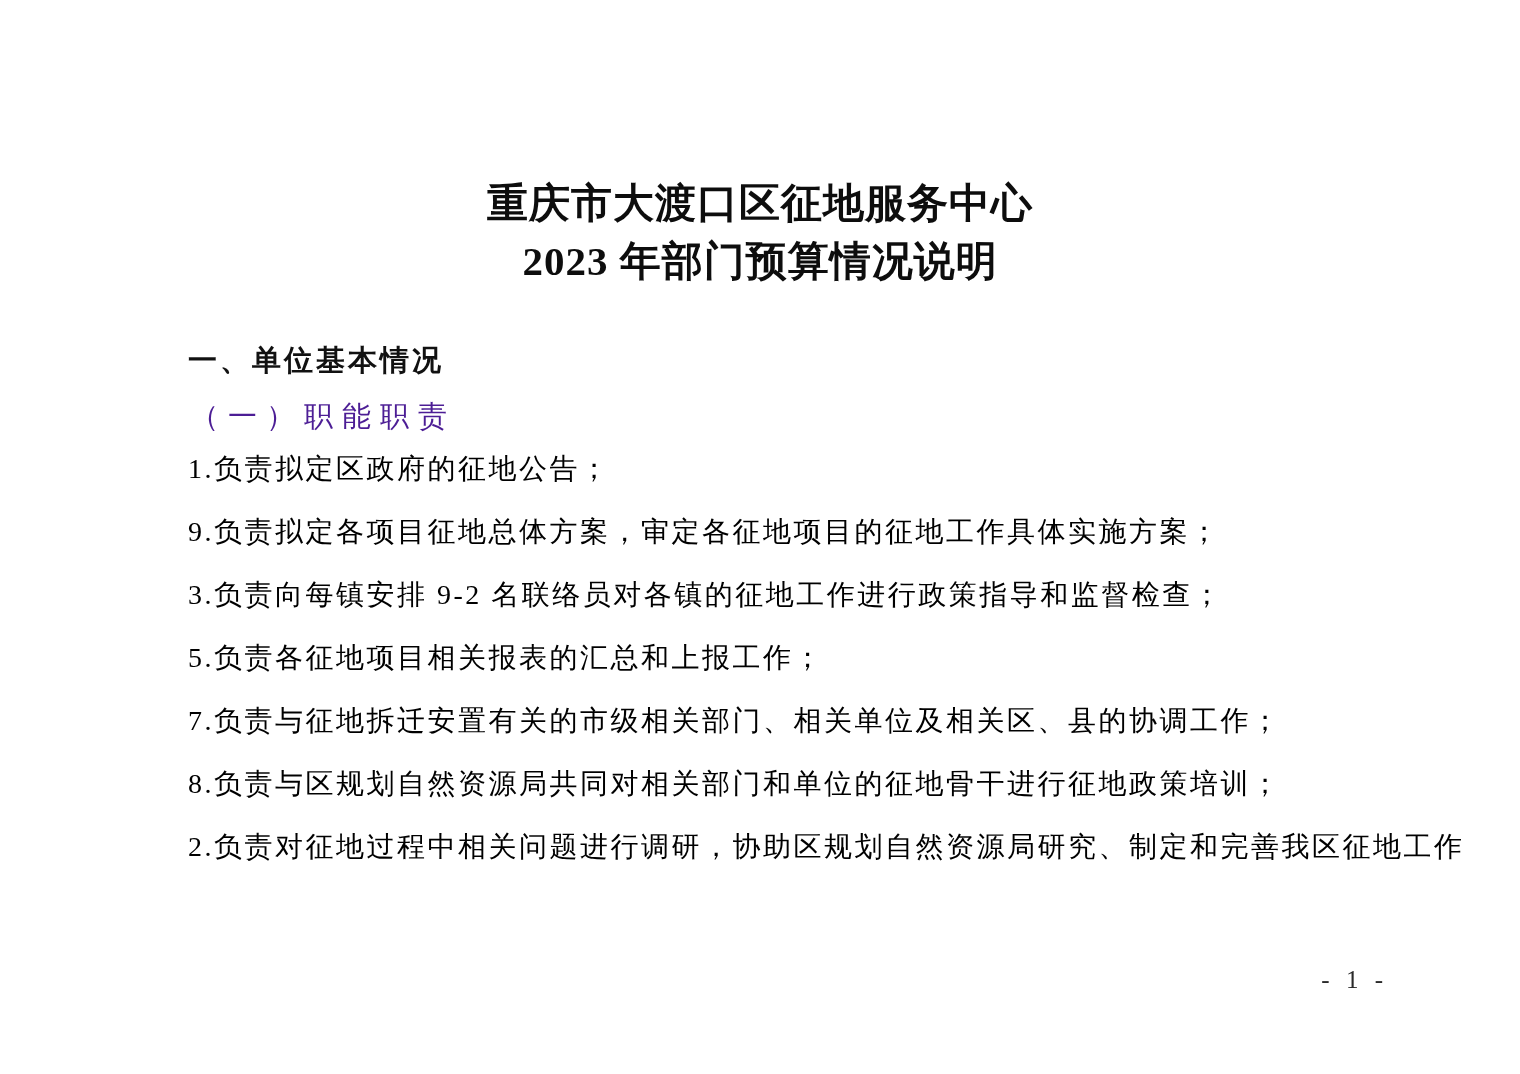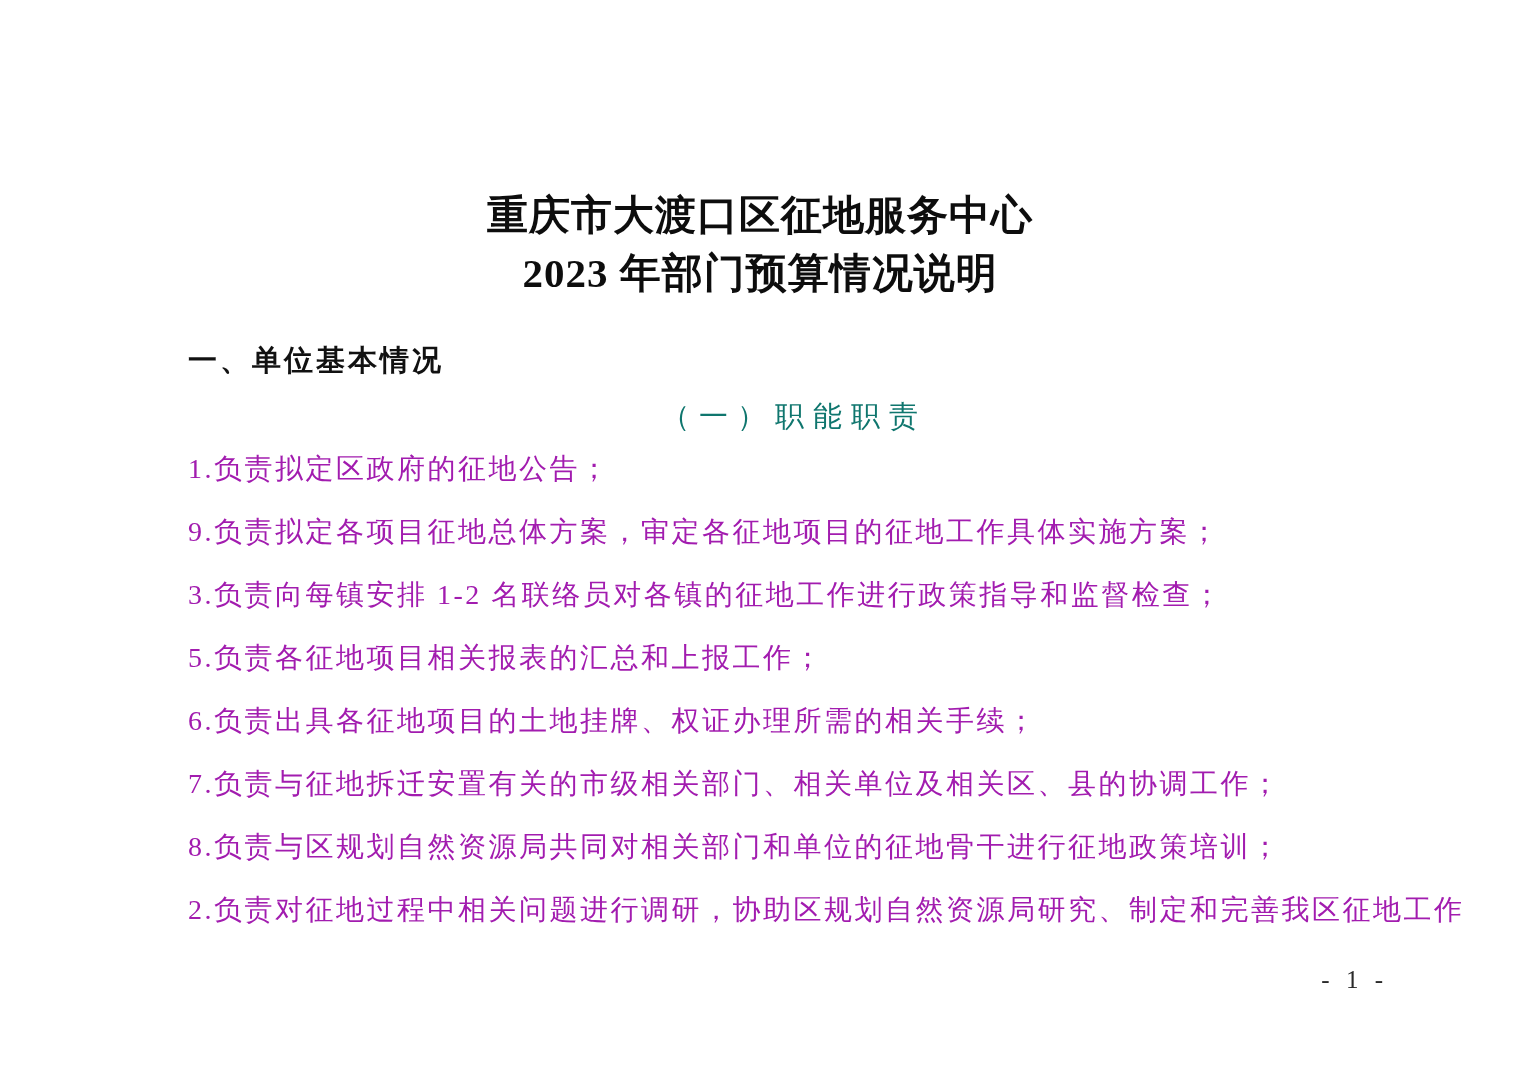--- a/index.html
+++ b/index.html
@@ -11,21 +11,21 @@
     position: relative;
     width: 1520px;
     height: 1074px;
     background: #ffffff;
     color: #141414;
     font-family: "Liberation Serif", "DejaVu Serif", serif;
     overflow: hidden;
   }
   .doc-title {
     position: absolute;
-    top: 186px;
+    top: 174px;
     left: 0;
     width: 100%;
     text-align: center;
   }
   .doc-title .title-line {
     margin: 0;
     font-size: 41px;
     font-weight: bold;
     line-height: 58px;
     letter-spacing: 1px;
@@ -45,30 +45,29 @@
     line-height: 32px;
     letter-spacing: 3px;
     color: #111111;
   }
   .subsection-heading {
     margin: 24px 0 0 2px;
     font-size: 29px;
     font-weight: normal;
     line-height: 32px;
     letter-spacing: 9px;
-    color: #0f766e;
-    text-align: center;
+    color: #4c1d95;
   }
   .item {
     margin: 31px 0 0 0;
     font-size: 28px;
     font-weight: normal;
     line-height: 32px;
     letter-spacing: 2.5px;
-    color: #a21caf;
+    color: #000000;
     white-space: nowrap;
   }
   .item:first-of-type {
     margin-top: 21px;
   }
   .page-footer {
     position: absolute;
     right: 132px;
     bottom: 80px;
     font-size: 25px;
@@ -85,23 +84,22 @@
     <h1 class="title-line">重庆市大渡口区征地服务中心</h1>
     <h1 class="title-line">2023 年部门预算情况说明</h1>
   </header>
 
   <main class="doc-body">
     <h2 class="section-heading">一、单位基本情况</h2>
     <h3 class="subsection-heading">（一）职能职责</h3>
 
     <p class="item">1.负责拟定区政府的征地公告；</p>
     <p class="item">9.负责拟定各项目征地总体方案，审定各征地项目的征地工作具体实施方案；</p>
-    <p class="item">3.负责向每镇安排 1-2 名联络员对各镇的征地工作进行政策指导和监督检查；</p>
+    <p class="item">3.负责向每镇安排 9-2 名联络员对各镇的征地工作进行政策指导和监督检查；</p>
     <p class="item">5.负责各征地项目相关报表的汇总和上报工作；</p>
-    <p class="item">6.负责出具各征地项目的土地挂牌、权证办理所需的相关手续；</p>
     <p class="item">7.负责与征地拆迁安置有关的市级相关部门、相关单位及相关区、县的协调工作；</p>
     <p class="item">8.负责与区规划自然资源局共同对相关部门和单位的征地骨干进行征地政策培训；</p>
     <p class="item">2.负责对征地过程中相关问题进行调研，协助区规划自然资源局研究、制定和完善我区征地工作</p>
   </main>
 
   <footer class="page-footer">
     <span>- 1 -</span>
   </footer>
 
 </div>

